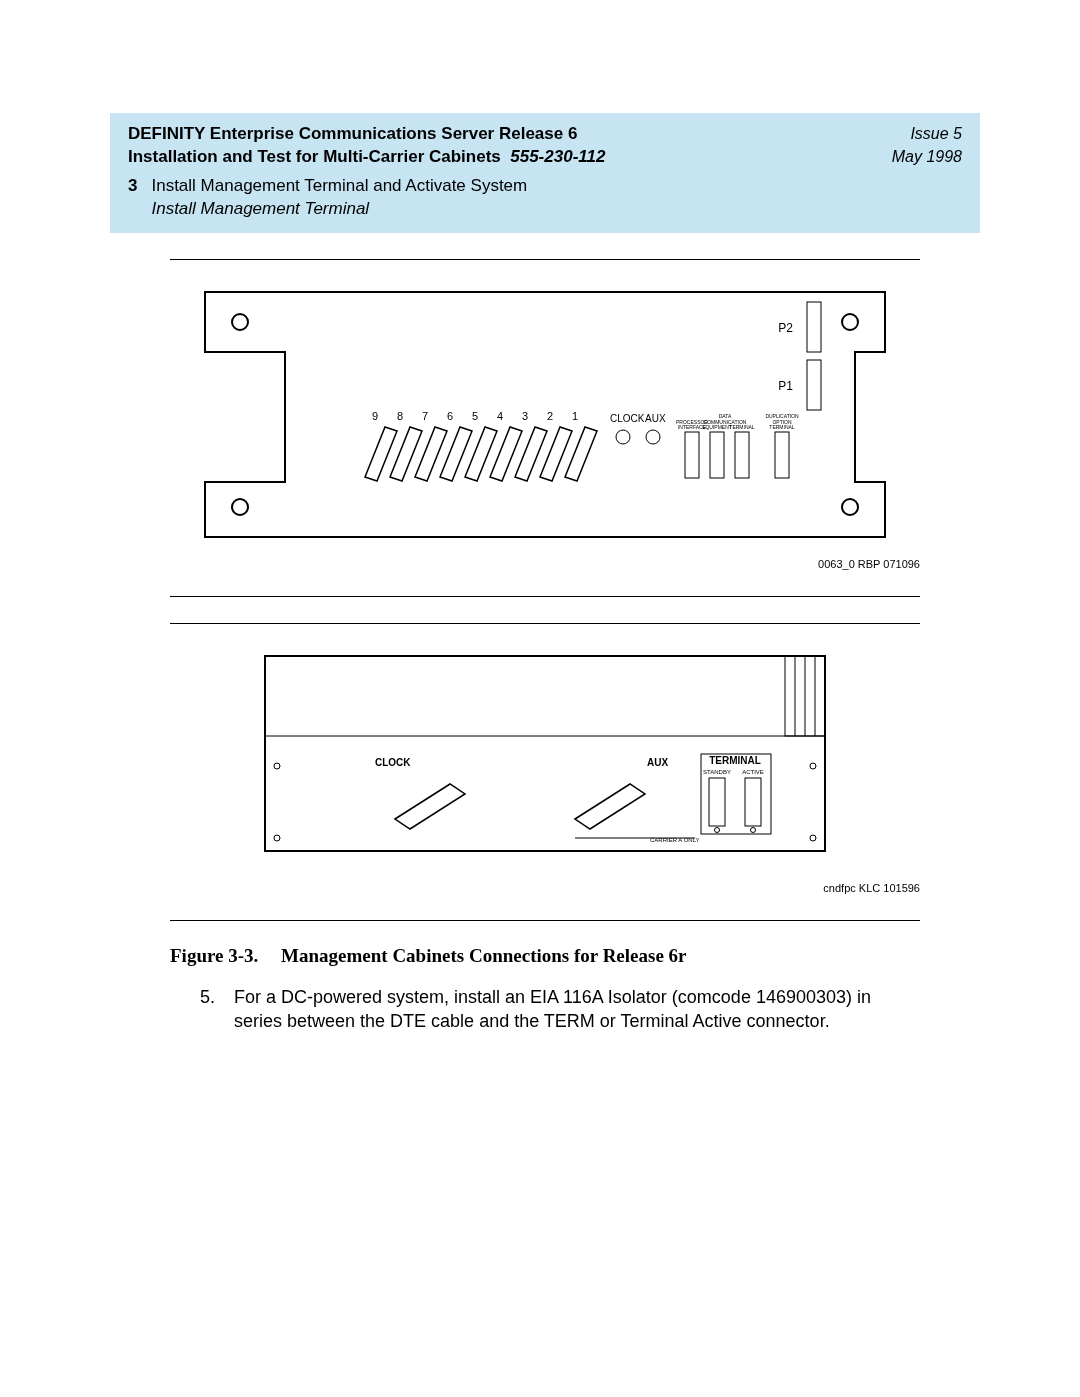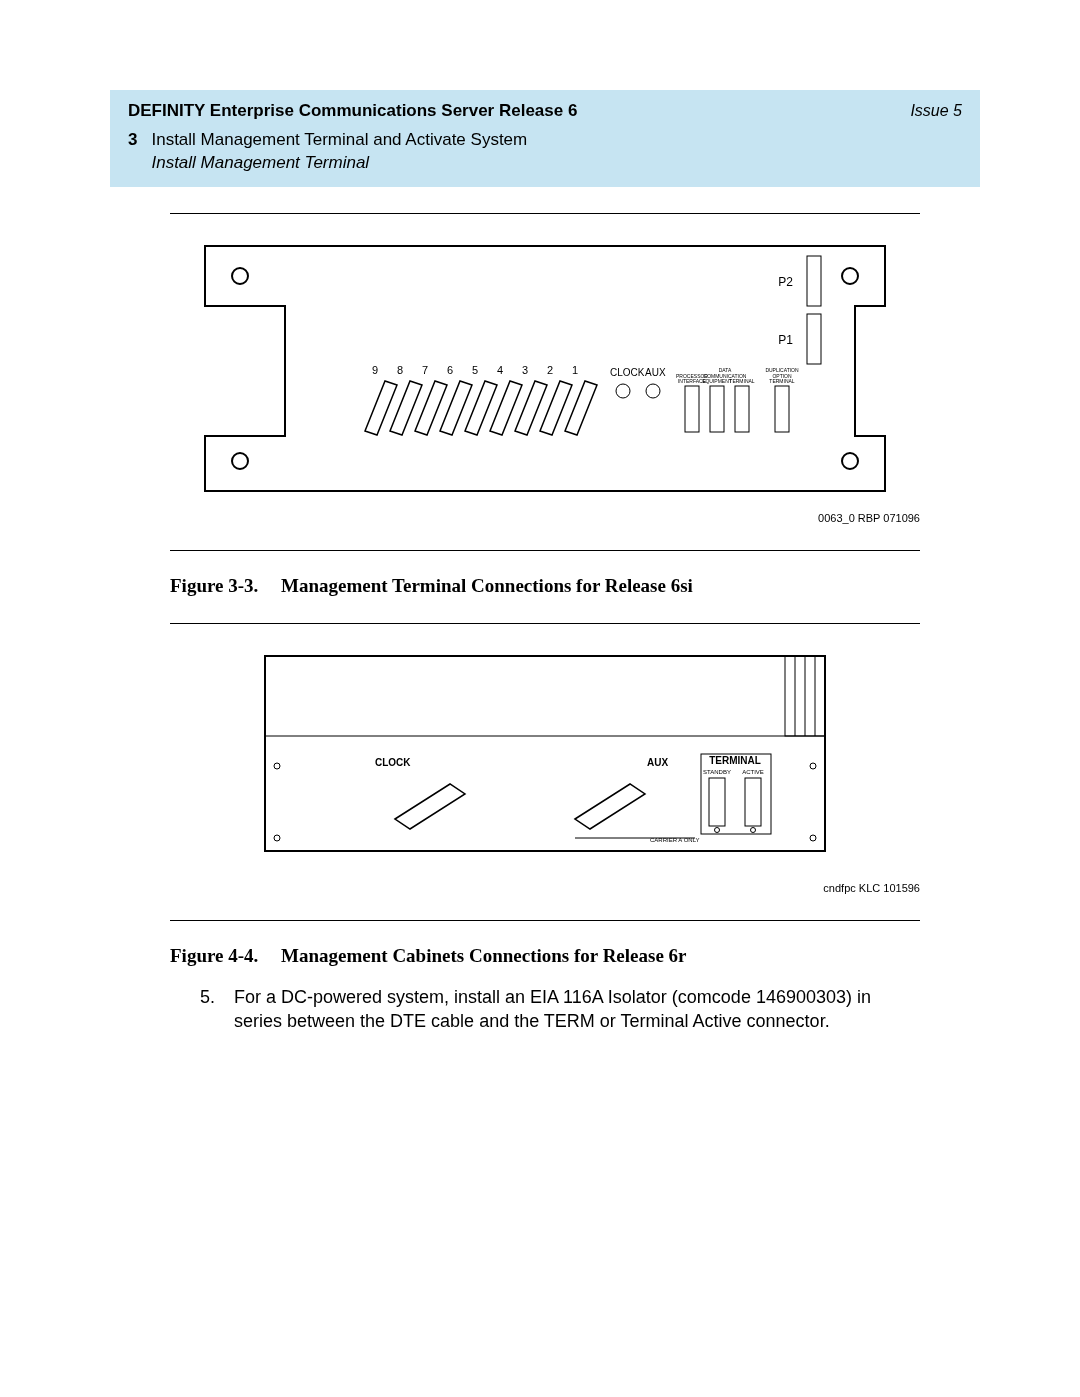--- a/index.html
+++ b/index.html
@@ -3,21 +3,21 @@
 <meta charset="utf-8">
 <style>
   body {
     margin: 0;
     padding: 0;
     font-family: Arial, Helvetica, sans-serif;
     background: #fff;
     width: 1080px;
   }
   .page {
-    padding: 90px 100px 60px 110px;
+    padding: 113px 100px 60px 110px;
   }
   .header-band {
     background: #c6e4f2;
     padding: 10px 18px 12px 18px;
     line-height: 1.35;
   }
   .hdr-row {
     display: flex;
     justify-content: space-between;
     align-items: baseline;
@@ -76,20 +76,27 @@
 </style>
 </head>
 <body>
 
 <div class="page">
 
   <div class="header-band">
     <div class="hdr-row">
       <span class="hdr-title">DEFINITY Enterprise Communications Server Release 6</span>
       <span class="hdr-issue">Issue 5</span>
+    </div>
+    <div class="hdr-row">
+      <span class="hdr-sub">
+        <span>Installation and Test for Multi-Carrier Cabinets</span>
+        &nbsp;<span class="hdr-docnum">555-230-112</span>
+      </span>
+      <span class="hdr-date">May 1998</span>
     </div>
     <div class="hdr-sect">
       <span class="hdr-ch">3</span>
       <span>
         <span class="hdr-chtitle">Install Management Terminal and Activate System</span><br>
         <span class="hdr-chsub">Install Management Terminal</span>
       </span>
     </div>
   </div>
 
@@ -177,24 +184,20 @@
         <text x="532" y="147">EQUIPMENT</text>
         <text x="557" y="147">TERMINAL</text>
         <text x="597" y="147">TERMINAL</text>
       </g>
     </svg>
     <div class="drawcode">0063_0 RBP 071096</div>
   </div>
 
   <hr class="rule">
 
-  <div class="caption">
-    <span class="lbl">Figure 3-3.</span>
-    <span>Management Terminal Connections for Release 6si</span>
-  </div>
 
   <hr class="rule">
 
   <div class="fig4">
     <svg viewBox="0 0 580 220" width="580" height="220">
 
       <rect x="10" y="10" width="560" height="195" fill="none" stroke="#000" stroke-width="2"></rect>
 
       <rect x="530" y="10" width="40" height="80" fill="none" stroke="#000"></rect>
       <line x1="540" y1="10" x2="540" y2="90" stroke="#000"></line>
@@ -230,21 +233,21 @@
 
       <text x="395" y="196" font-size="6">CARRIER A ONLY</text>
       <line x1="320" y1="192" x2="440" y2="192" stroke="#000"></line>
     </svg>
     <div class="drawcode">cndfpc KLC 101596</div>
   </div>
 
   <hr class="rule">
 
   <div class="caption">
-    <span class="lbl">Figure 4-4.</span>
+    <span class="lbl">Figure 3-3.</span>
     <span>Management Cabinets Connections for Release 6r</span>
   </div>
 
   <div class="body-text">
     <span class="num">5.</span>
     <span>For a DC-powered system, install an EIA 116A Isolator (comcode 146900303) in series between the DTE cable and the TERM or Terminal Active connector.</span>
   </div>
 
 </div>
 

